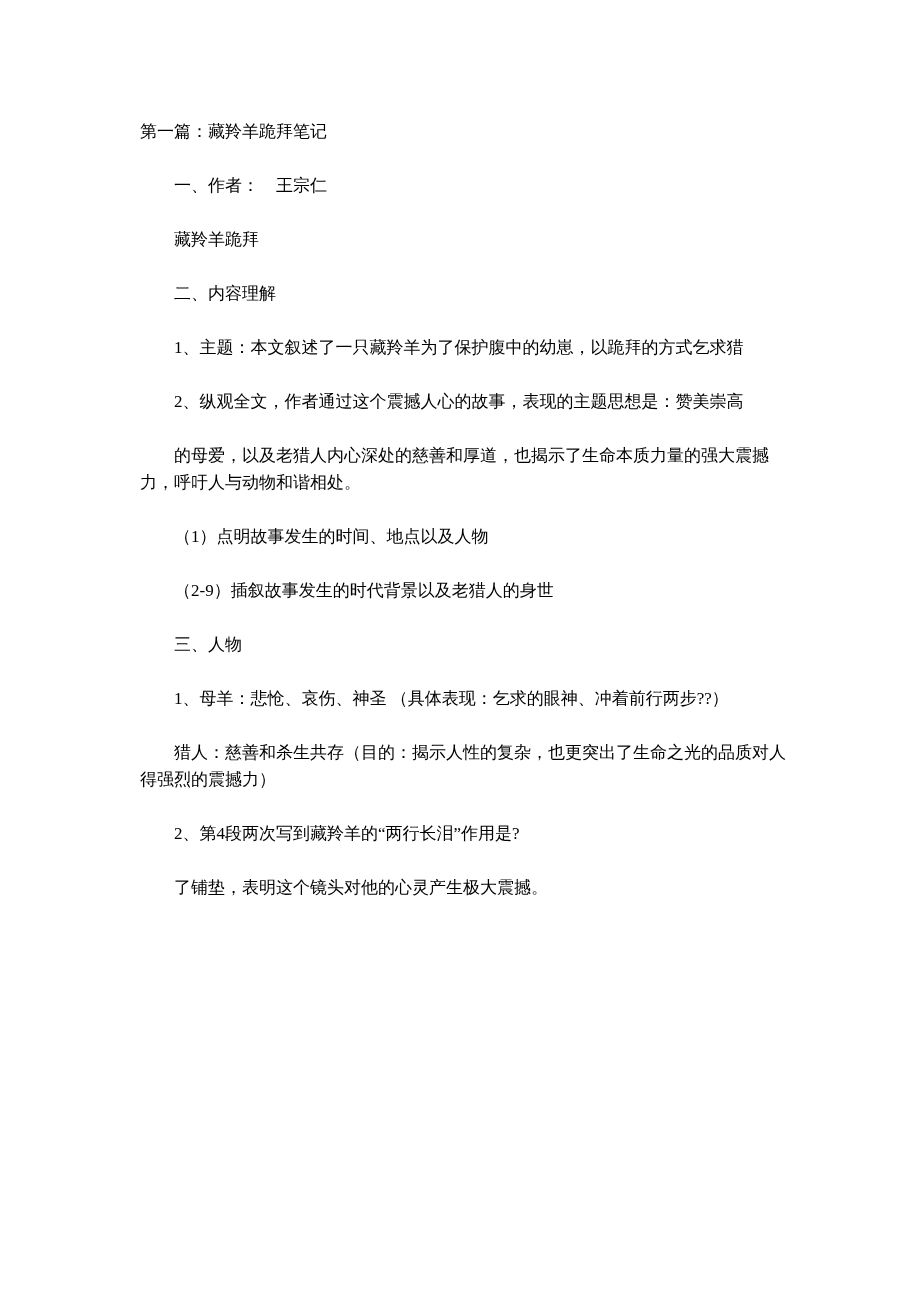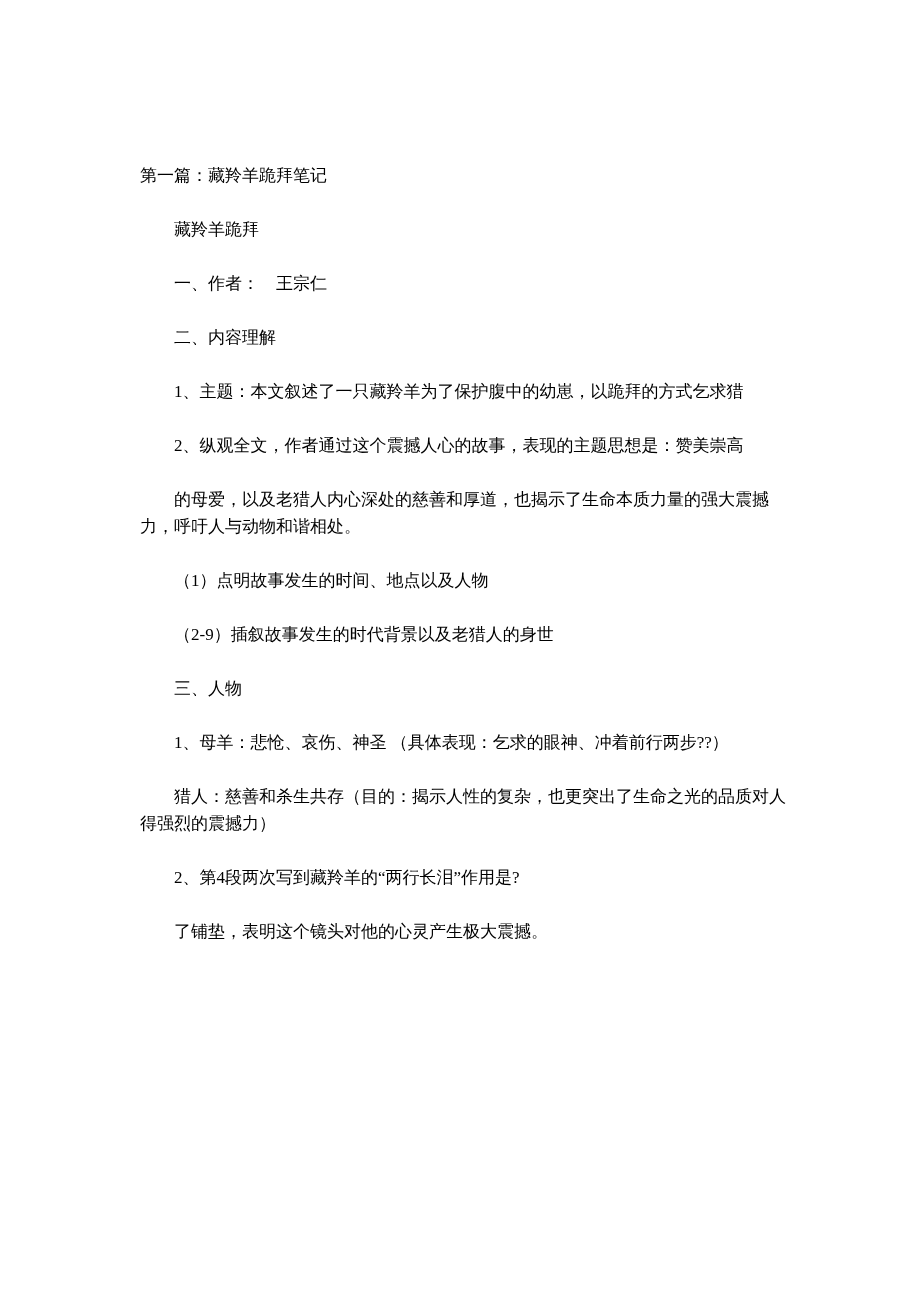--- a/index.html
+++ b/index.html
@@ -14,40 +14,39 @@
     min-height: 1302px;
     background: #ffffff;
     padding: 118px 130px 80px 140px;
     font-family: "Liberation Serif", "DejaVu Serif", serif;
     font-size: 17px;
     line-height: 27px;
     color: #000000;
   }
   .content {
     width: 650px;
-    margin-top: 44px;
   }
   .para {
     margin: 0 0 27px 0;
     padding: 0;
     text-align: left;
     word-break: break-all;
   }
   .para.indent {
     text-indent: 2em;
   }
 </style>
 </head>
 <body>
 
 <div class="page">
   <div class="content">
     <p class="para">第一篇：藏羚羊跪拜笔记</p>
+    <p class="para indent">一、作者：　王宗仁</p>
     <p class="para indent">藏羚羊跪拜</p>
-    <p class="para indent">一、作者：　王宗仁</p>
     <p class="para indent">二、内容理解</p>
     <p class="para indent">1、主题：本文叙述了一只藏羚羊为了保护腹中的幼崽，以跪拜的方式乞求猎</p>
     <p class="para indent">2、纵观全文，作者通过这个震撼人心的故事，表现的主题思想是：赞美崇高</p>
     <p class="para indent">的母爱，以及老猎人内心深处的慈善和厚道，也揭示了生命本质力量的强大震撼力，呼吁人与动物和谐相处。</p>
     <p class="para indent">（1）点明故事发生的时间、地点以及人物</p>
     <p class="para indent">（2-9）插叙故事发生的时代背景以及老猎人的身世</p>
     <p class="para indent">三、人物</p>
     <p class="para indent">1、母羊：悲怆、哀伤、神圣 （具体表现：乞求的眼神、冲着前行两步??）</p>
     <p class="para indent">猎人：慈善和杀生共存（目的：揭示人性的复杂，也更突出了生命之光的品质对人得强烈的震撼力）</p>
     <p class="para indent">2、第4段两次写到藏羚羊的“两行长泪”作用是?</p>

